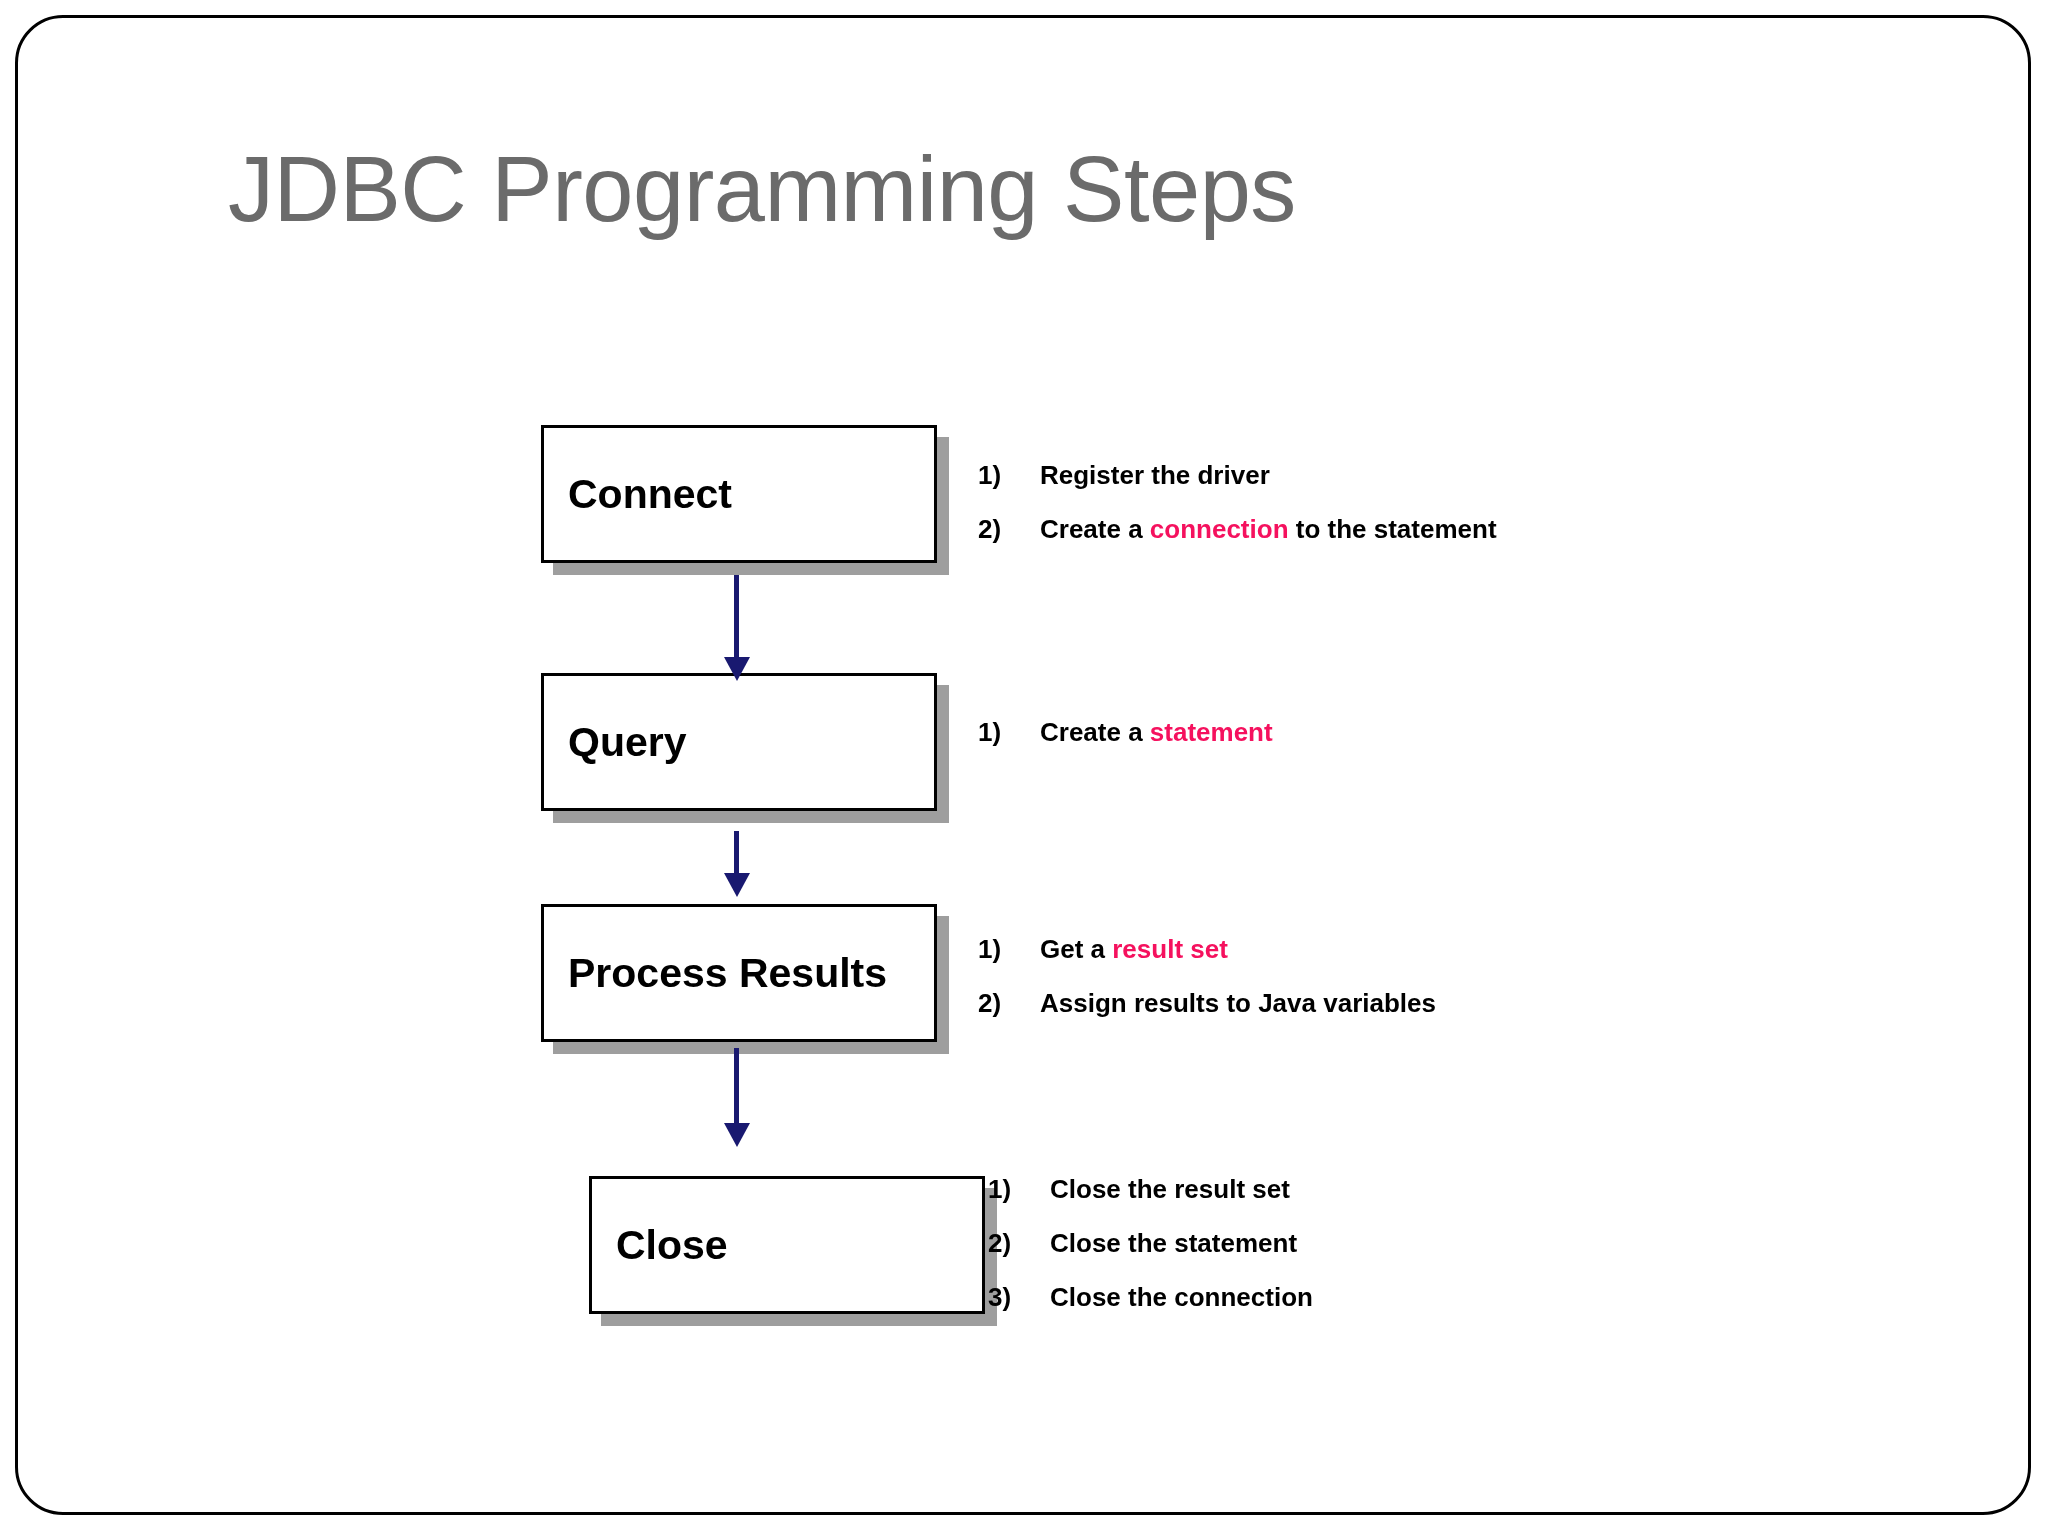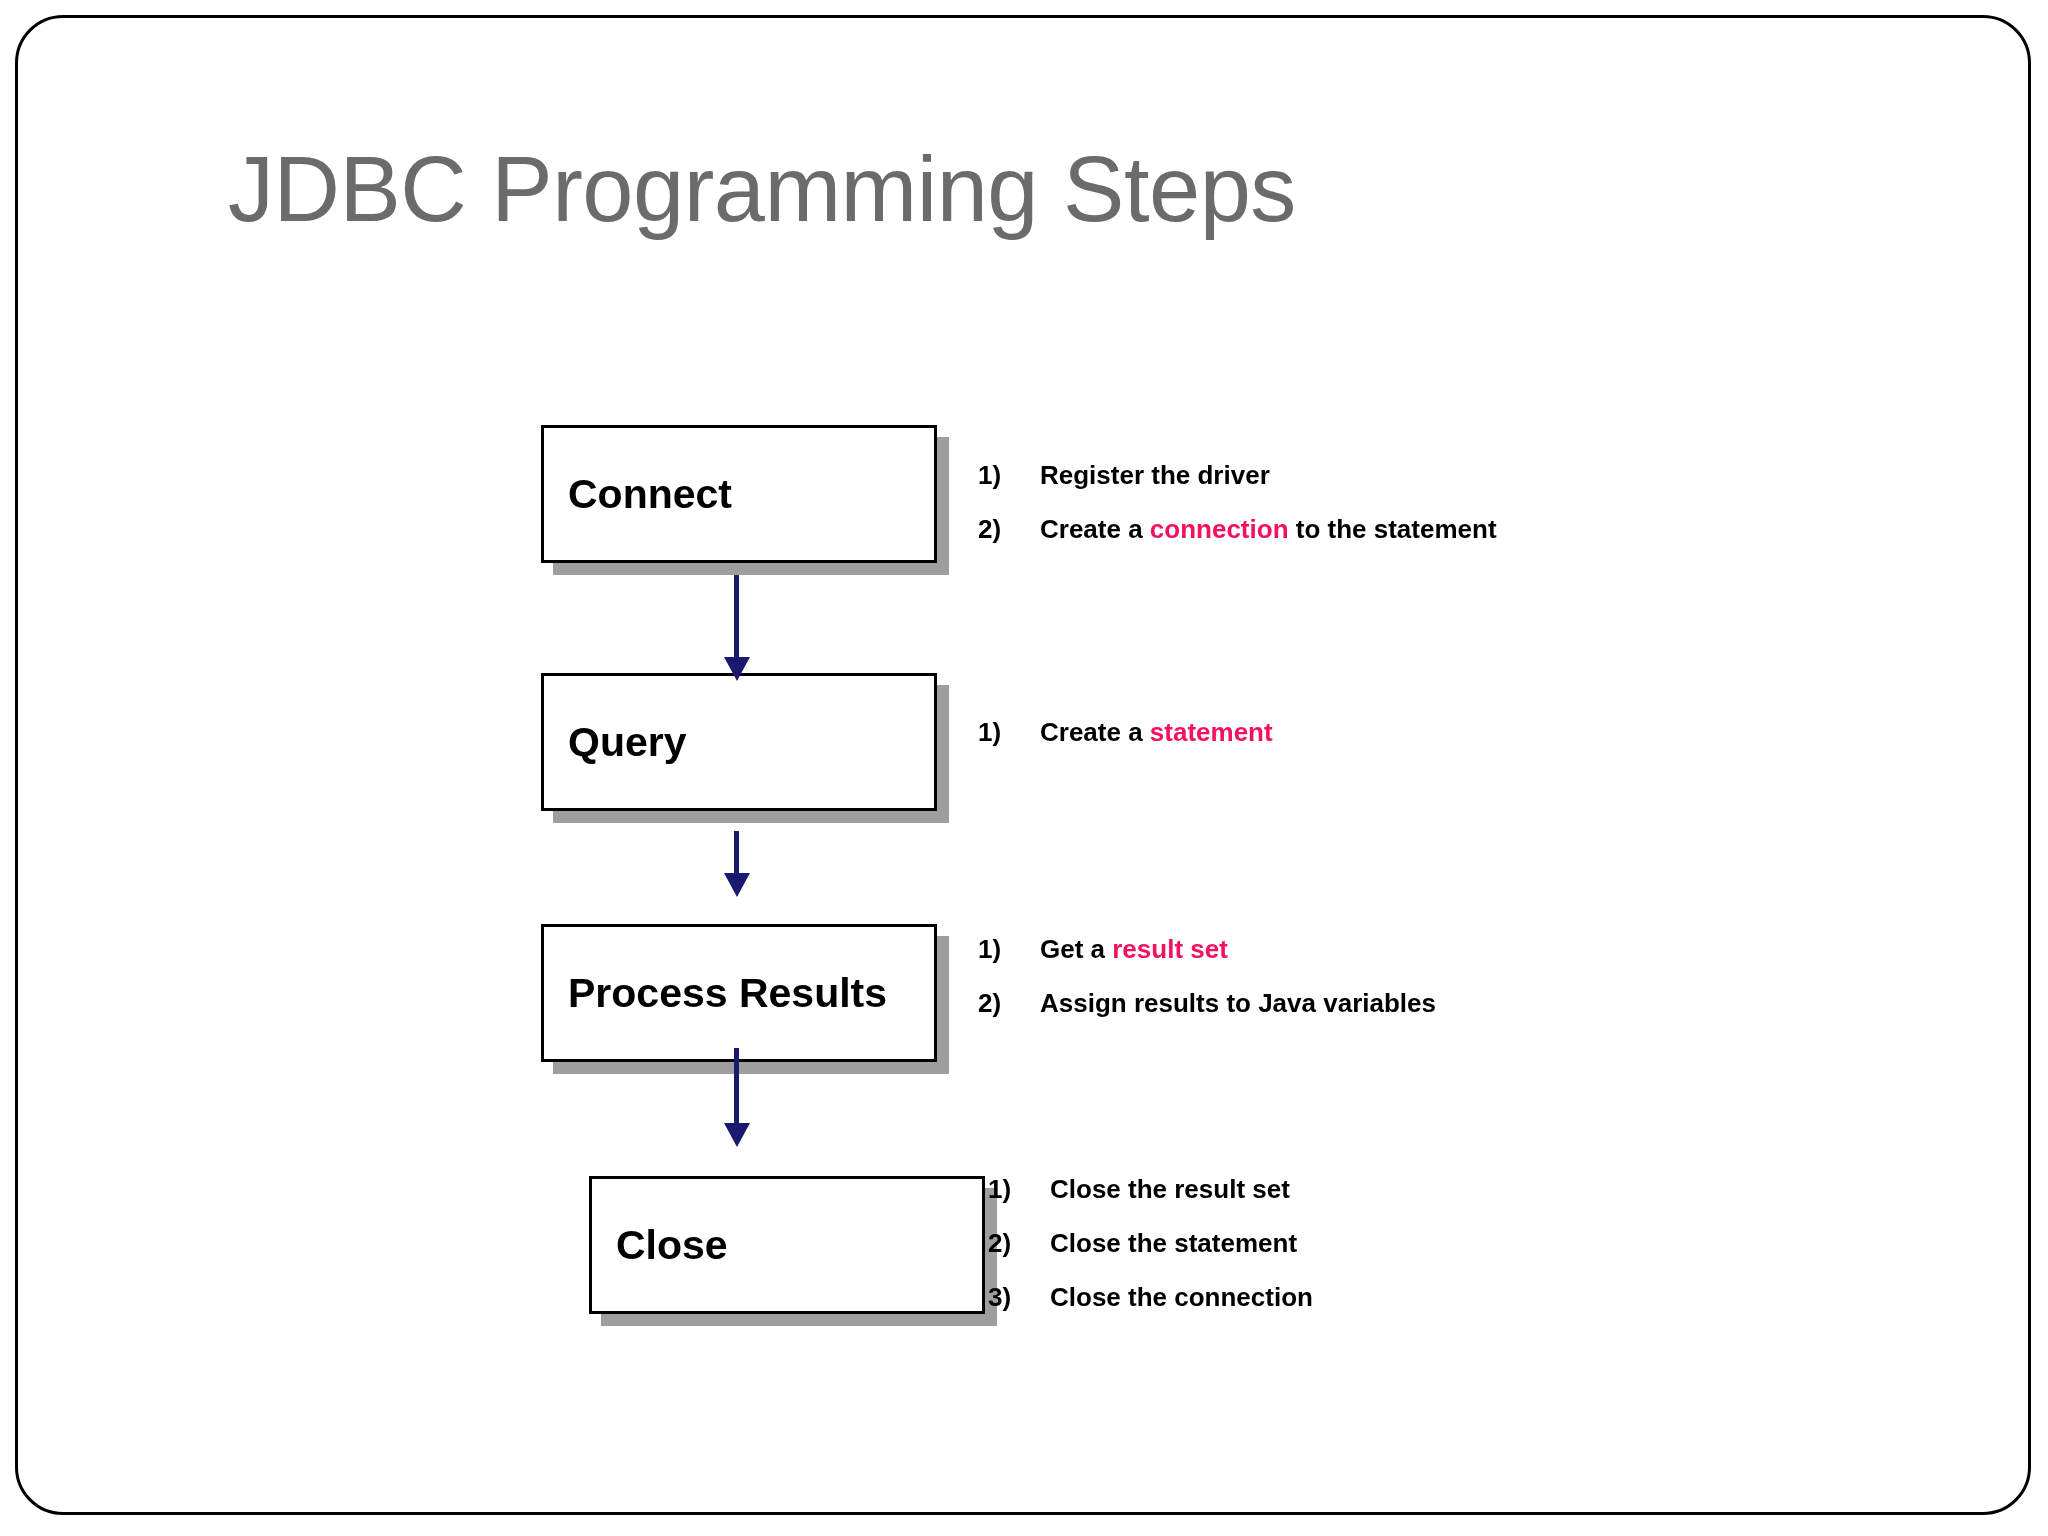--- a/index.html
+++ b/index.html
@@ -141,21 +141,21 @@
       <div class="step-notes" style="top: 448px; left: 978px;">
         <div class="note-line" style="line-height: 54px;"><span class="note-num">1)</span><span>Register the driver</span></div>
         <div class="note-line" style="line-height: 54px;"><span class="note-num">2)</span><span>Create a </span><span class="hl">connection</span><span> to the statement</span></div>
       </div>
       <div class="step-box" style="top: 673px; padding-left: 9px;">
         <div class="step-box-label">Query</div>
       </div>
       <div class="step-notes" style="top: 705px; left: 978px;">
         <div class="note-line" style="line-height: 54px;"><span class="note-num">1)</span><span>Create a </span><span class="hl">statement</span></div>
       </div>
-      <div class="step-box" style="top: 924px; padding-left: 36px;">
+      <div class="step-box" style="top: 904px; padding-left: 36px;">
         <div class="step-box-label">Process Results</div>
       </div>
       <div class="step-notes" style="top: 922px; left: 978px;">
         <div class="note-line" style="line-height: 54px;"><span class="note-num">1)</span><span>Get a </span><span class="hl">result set</span></div>
         <div class="note-line" style="line-height: 54px;"><span class="note-num">2)</span><span>Assign results to Java variables</span></div>
       </div>
       <div class="step-box" style="top: 1176px; margin-left: 48px;">
         <div class="step-box-label">Close</div>
       </div>
       <div class="step-notes" style="top: 1162px; left: 988px;">

